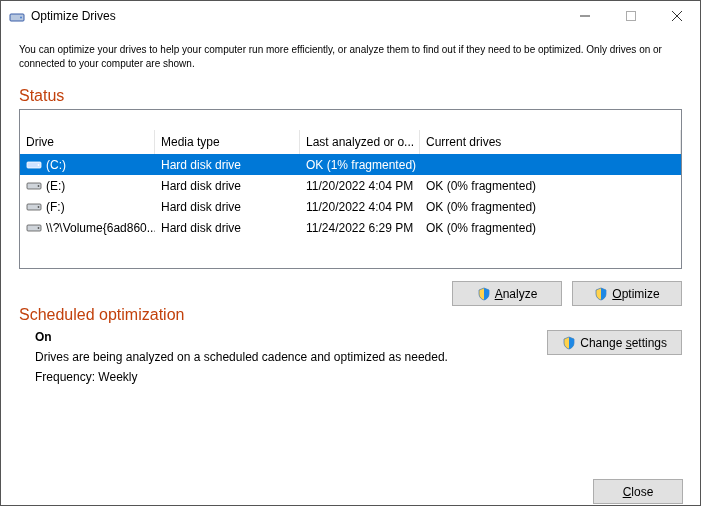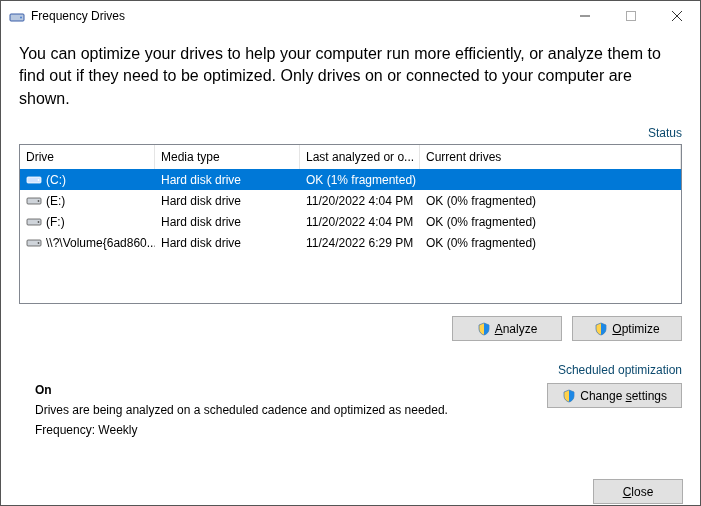--- a/index.html
+++ b/index.html
@@ -27,33 +27,34 @@
 .titlebar .title { font-size: 12px; flex: 1; }
 .win-controls { display: flex; height: 100%; }
 .win-btn {
   width: 46px;
   display: flex; align-items: center; justify-content: center;
   font-size: 12px;
   color: #333;
 }
 .win-btn svg { stroke: #333; }
 .content { padding: 12px 18px 10px 18px; }
-.intro { font-size: 16px; line-height: 1.4; margin-bottom: 16px; color: #000; }
-.section-label { font-size: 12px; margin-bottom: 4px; color: #0c4a6e; text-align: right; }
+.intro { font-size: 10px; line-height: 1.4; margin-bottom: 16px; color: #000; }
+.section-label { font-size: 16px; margin-bottom: 4px; color: #c2410c; }
 .table-wrap {
   border: 1px solid #828790;
   height: 160px;
   background: #fff;
   overflow: hidden;
 }
 .thead {
   display: flex;
   height: 24px;
   align-items: center;
   background: #fff;
+  margin-top: 20px;
 }
 .th {
   font-size: 12px;
   padding: 0 6px;
   color: #000;
   border-right: 1px solid #e5e5e5;
   height: 100%;
   display: flex;
   align-items: center;
   white-space: nowrap;
@@ -95,21 +96,21 @@
   border: 1px solid #adadad;
   font-size: 12px;
   display: flex;
   align-items: center;
   justify-content: center;
   gap: 4px;
   padding: 0 14px;
   cursor: pointer;
 }
 .shield { width: 14px; height: 14px; flex-shrink:0; }
-.sched-section { margin-top: 22px; }
+.sched-section { }
 .sched-row { display: flex; margin-top: 6px; }
 .sched-text { flex: 1; padding-left: 16px; }
 .sched-on { font-weight: 600; font-size: 12px; margin-bottom: 6px; }
 .sched-desc { font-size: 12px; margin-bottom: 6px; }
 .sched-freq { font-size: 12px; }
 .sched-btn-wrap { }
 .btn.change { min-width: 130px; }
 .footer {
   position: absolute;
   bottom: 2px;
@@ -121,21 +122,21 @@
 </head>
 <body>
 
 <div class="titlebar">
   <span class="app-icon">
     <svg width="16" height="16" viewBox="0 0 16 16">
       <rect x="1" y="6" width="14" height="7" rx="1" fill="#b8c8e0" stroke="#3a5ea8" stroke-width="1"></rect>
       <circle cx="12" cy="9.5" r="1" fill="#4a80d0"></circle>
     </svg>
   </span>
-  <span class="title">Frequency Drives</span>
+  <span class="title">Optimize Drives</span>
   <div class="win-controls">
     <div class="win-btn">
       <svg width="10" height="10">
           <line x1="0" y1="5" x2="10" y2="5" stroke-width="1"></line>
         </svg>
     </div>
     <div class="win-btn" style="opacity:0.4">
       <svg width="10" height="10">
           <rect x="0.5" y="0.5" width="9" height="9" fill="none" stroke-width="1"></rect>
         </svg>

